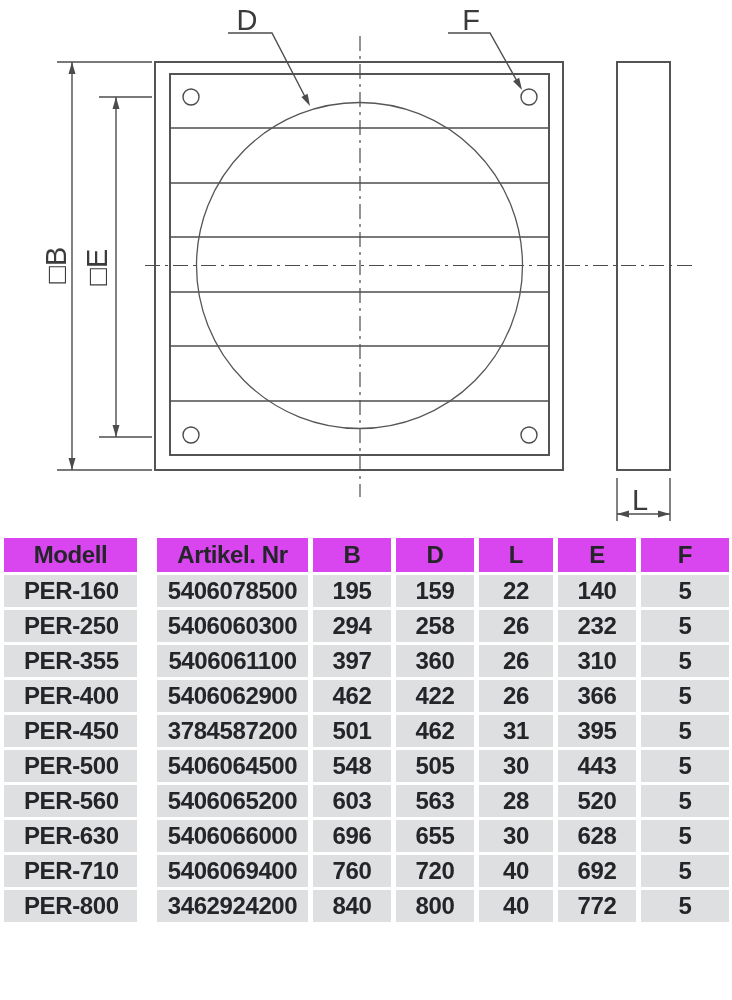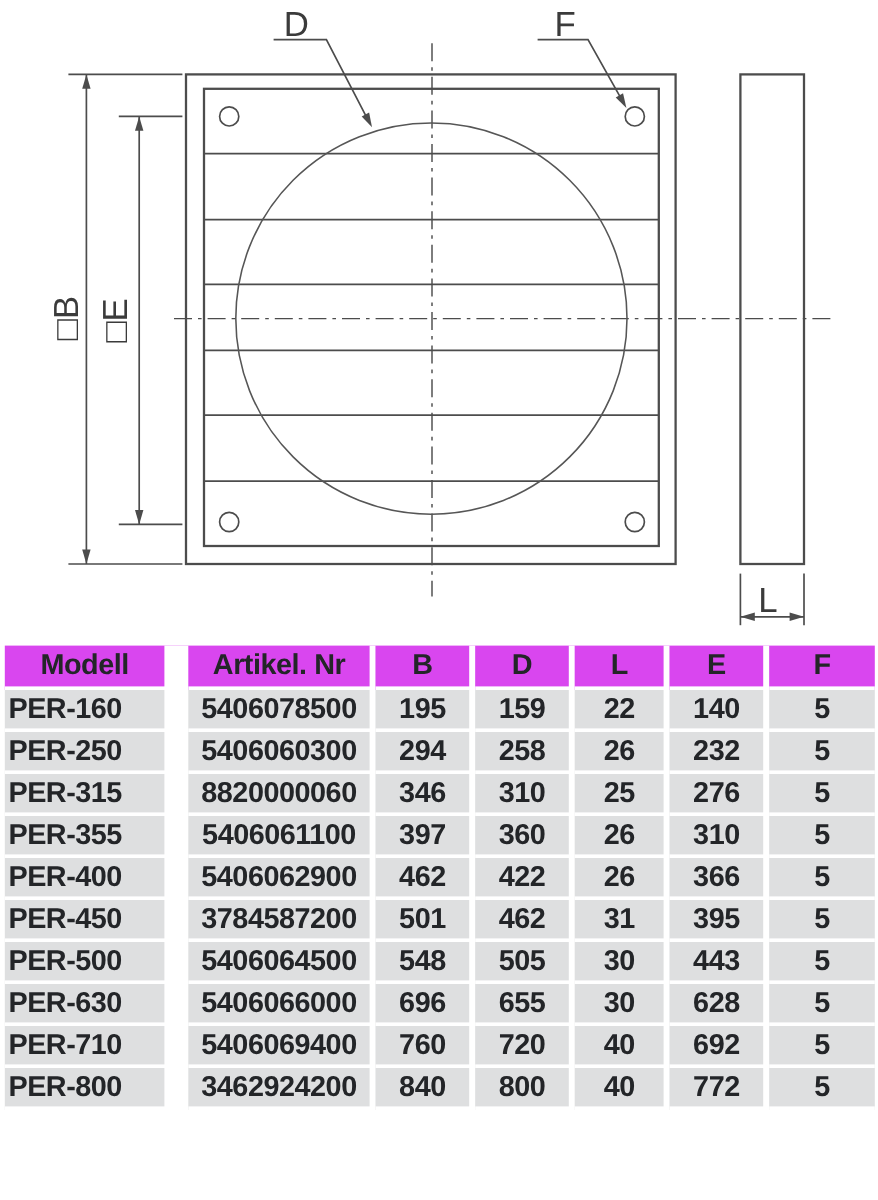--- a/index.html
+++ b/index.html
@@ -21,21 +21,21 @@
     font-weight:bold; font-size:24px; letter-spacing:-0.4px; color:#232528;
   }
   table.spec th, table.spec td {
     box-sizing:border-box; margin:0; padding:0 2px;
     border-right:5px solid #ffffff; border-bottom:3px solid #ffffff;
     text-align:center; vertical-align:middle; overflow:hidden; white-space:nowrap;
   }
   table.spec th { background:#d946ef; height:37px; }
   table.spec td { background:#dedfe0; height:35px; }
   table.spec th:first-child { border-right-width:20px; }
-  table.spec td:first-child { border-right-width:20px; text-align:left; padding-left:3px; }
+  table.spec td:first-child { border-right-width:20px; text-align:left; padding-left:20px; }
   table.spec th:last-child, table.spec td:last-child { border-right:0; }
 </style>
 </head>
 <body>
 
 <div class="stage">
 
   <svg class="drawing" width="732" height="535" viewBox="0 0 732 535">
 
     <line class="center" x1="360" y1="36" x2="360" y2="497"></line>
@@ -135,29 +135,20 @@
       <tr>
         <td>PER-250</td>
         <td>5406060300</td>
         <td>294</td>
         <td>258</td>
         <td>26</td>
         <td>232</td>
         <td>5</td>
       </tr>
       <tr>
-        <td>PER-315</td>
-        <td>8820000060</td>
-        <td>346</td>
-        <td>310</td>
-        <td>25</td>
-        <td>276</td>
-        <td>5</td>
-      </tr>
-      <tr>
         <td>PER-355</td>
         <td>5406061100</td>
         <td>397</td>
         <td>360</td>
         <td>26</td>
         <td>310</td>
         <td>5</td>
       </tr>
       <tr>
         <td>PER-400</td>
@@ -180,20 +171,29 @@
       <tr>
         <td>PER-500</td>
         <td>5406064500</td>
         <td>548</td>
         <td>505</td>
         <td>30</td>
         <td>443</td>
         <td>5</td>
       </tr>
       <tr>
+        <td>PER-560</td>
+        <td>5406065200</td>
+        <td>603</td>
+        <td>563</td>
+        <td>28</td>
+        <td>520</td>
+        <td>5</td>
+      </tr>
+      <tr>
         <td>PER-630</td>
         <td>5406066000</td>
         <td>696</td>
         <td>655</td>
         <td>30</td>
         <td>628</td>
         <td>5</td>
       </tr>
       <tr>
         <td>PER-710</td>

